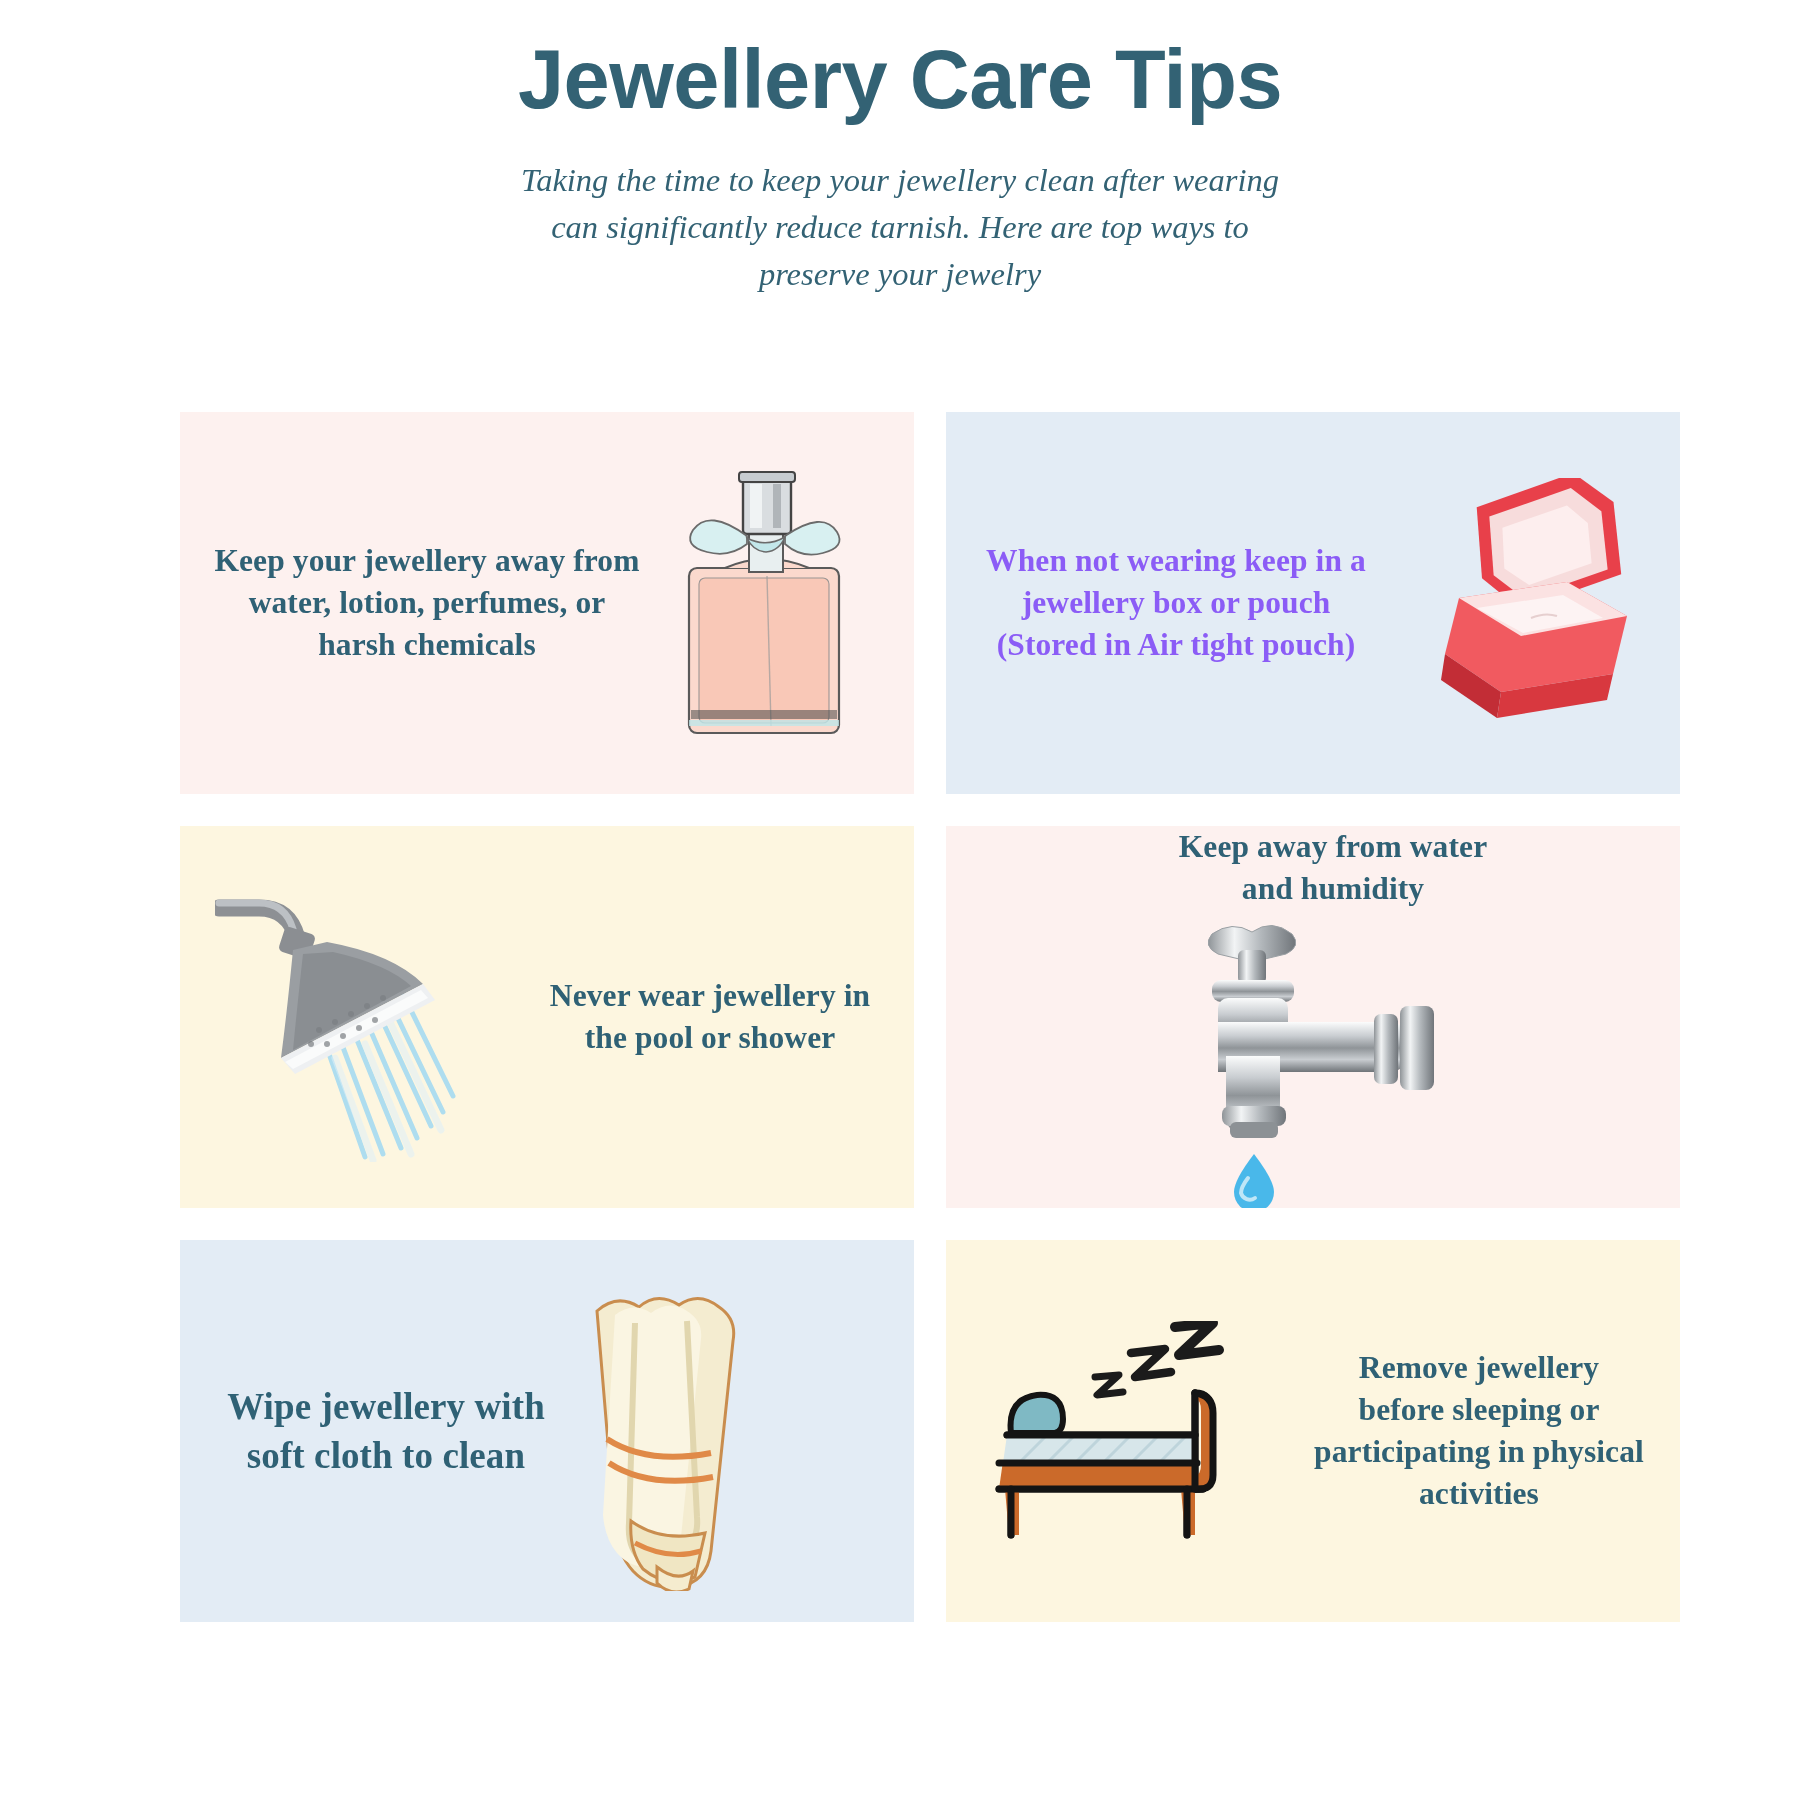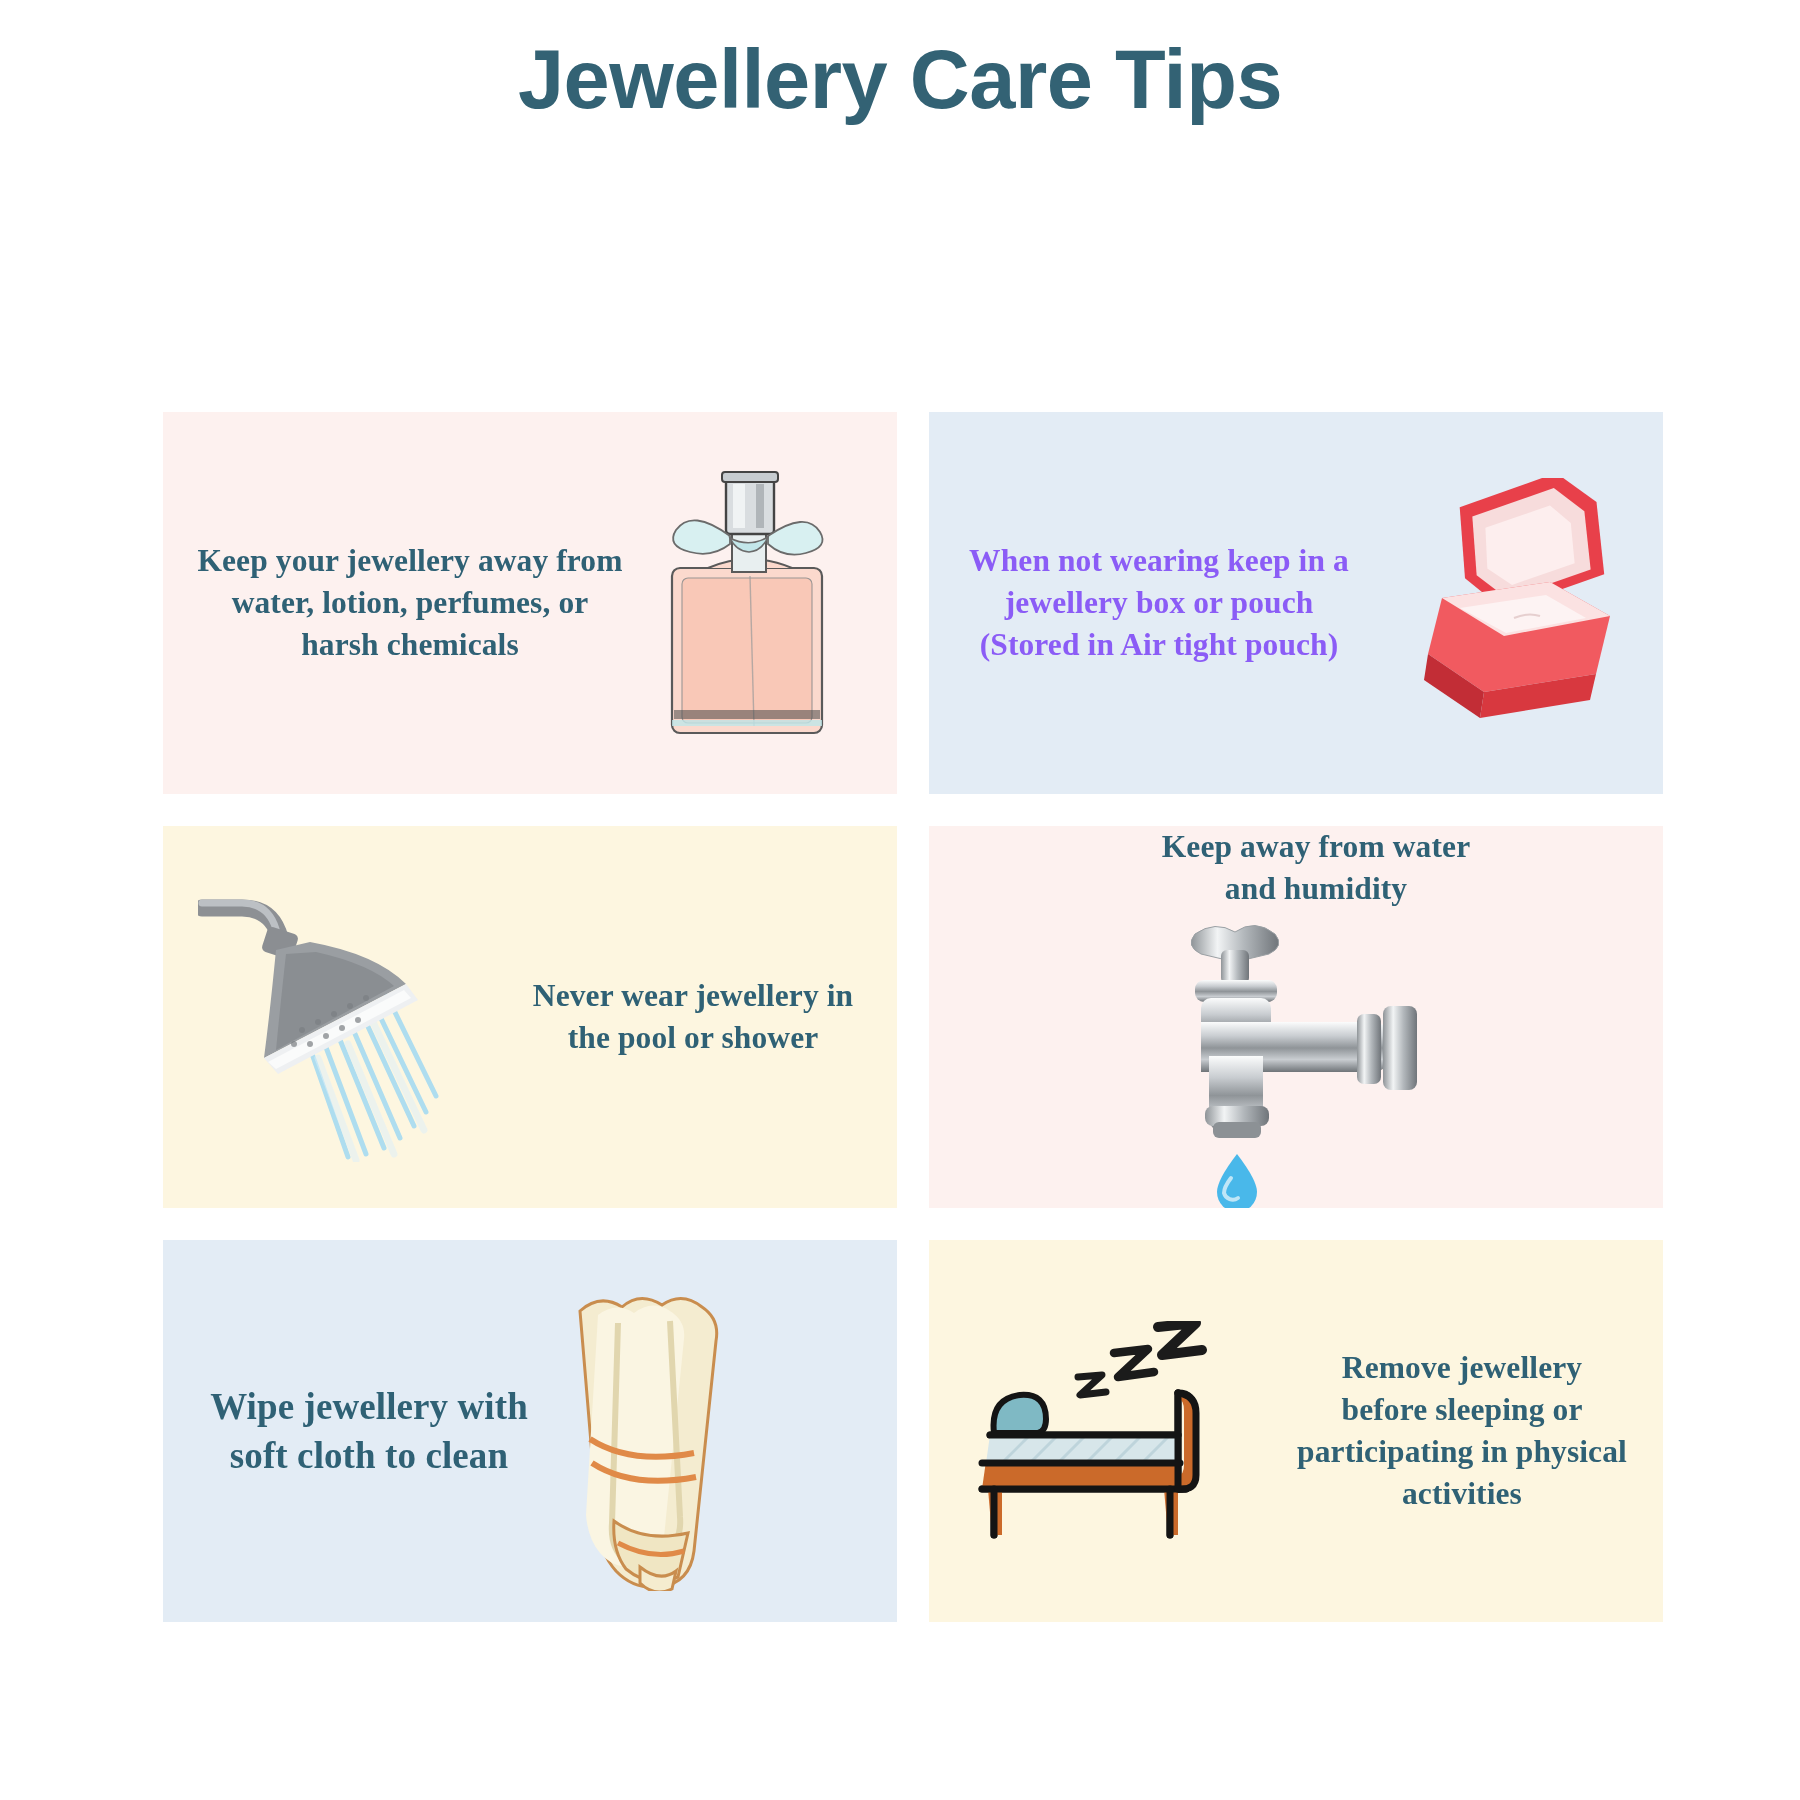--- a/index.html
+++ b/index.html
@@ -40,21 +40,21 @@
     font-size: 32.5px;
     line-height: 1.45;
     color: #336274;
     width: 800px;
     margin: 36px auto 0 auto;
   }
 
   
   .grid {
     position: absolute;
-    left: 163px;
+    left: 180px;
     top: 412px;
     width: 1500px;
     display: grid;
     grid-template-columns: 734px 734px;
     grid-template-rows: 382px 382px 382px;
     column-gap: 32px;
     row-gap: 32px;
   }
   .card {
     position: relative;
@@ -100,20 +100,21 @@
 
   svg { display: block; }
 </style>
 </head>
 <body>
 
 <div id="page">
 
   <div class="header">
     <div class="page-title" style="color: rgb(51, 98, 116);">Jewellery Care Tips</div>
+    <div class="page-subtitle" style="color: rgb(51, 98, 116);">Taking the time to keep your jewellery clean after wearing can significantly reduce tarnish. Here are top ways to preserve your jewelry</div>
   </div>
 
   <div class="grid">
 
     <div class="card c1" style="background: rgb(253, 241, 239);">
       <div class="card-text" style="color: rgb(47, 97, 117);">Keep your jewellery away from water, lotion, perfumes, or harsh chemicals</div>
       <div class="card-art">
         <svg width="240" height="290" viewBox="0 0 240 290">
 
           <rect x="42" y="110" width="150" height="165" rx="8" fill="#fbd9cd" stroke="#5a5a5a" stroke-width="2.2"></rect>

